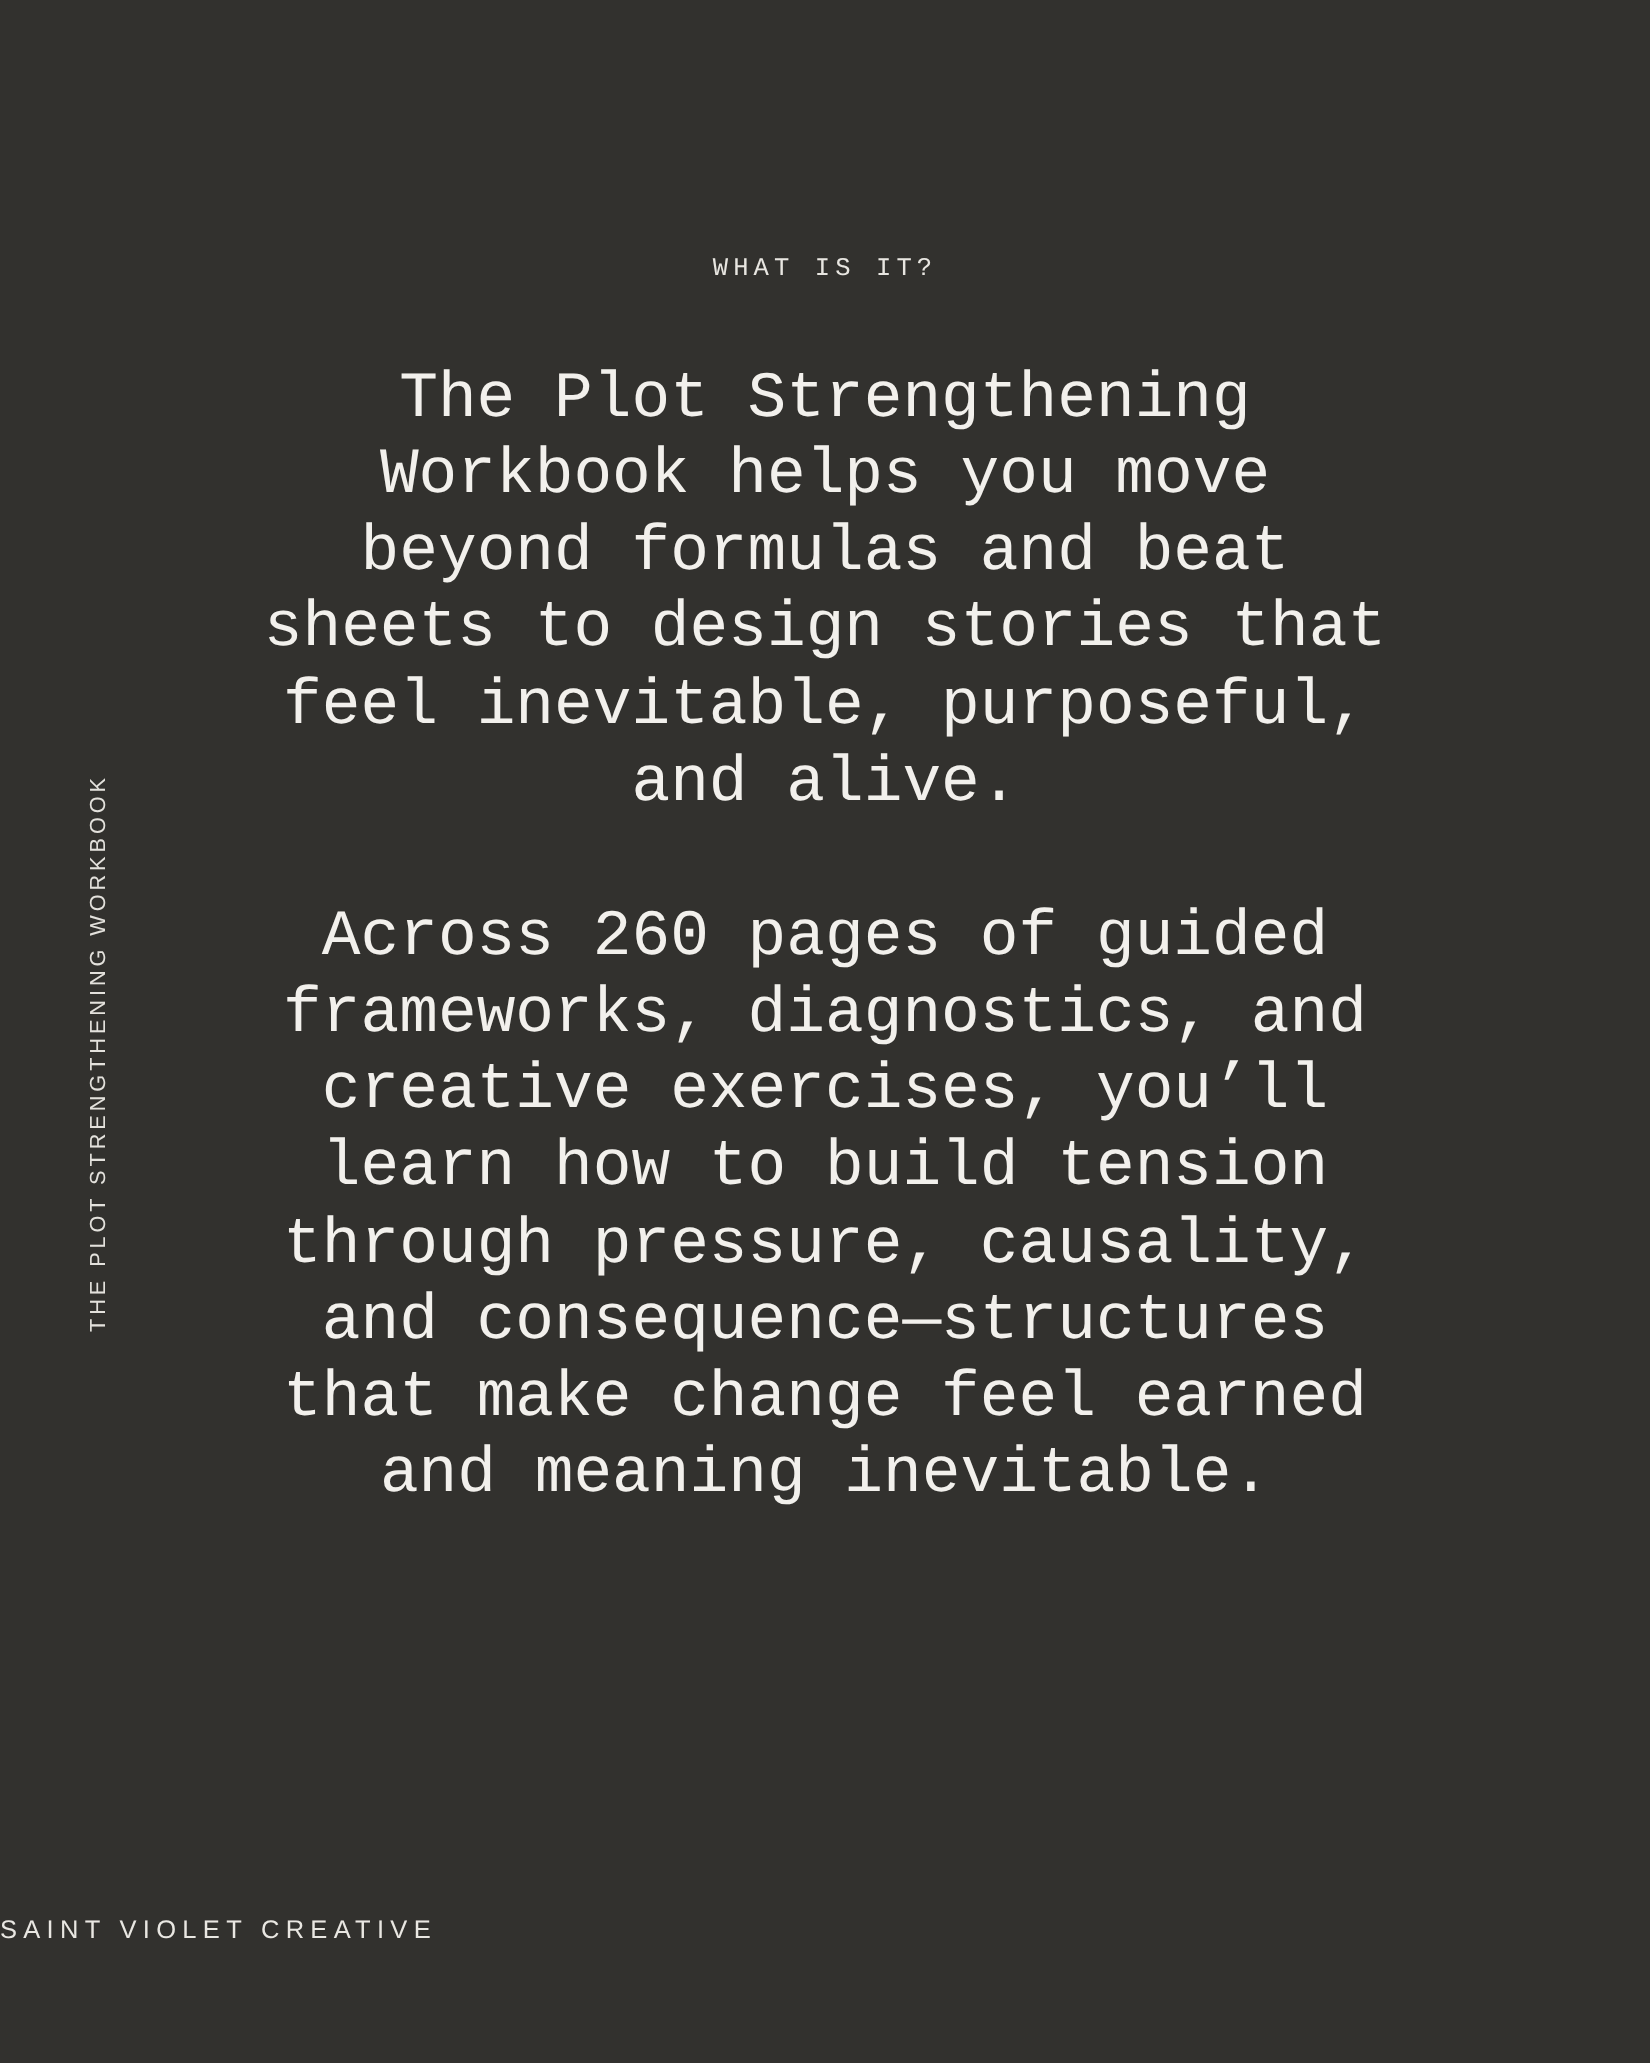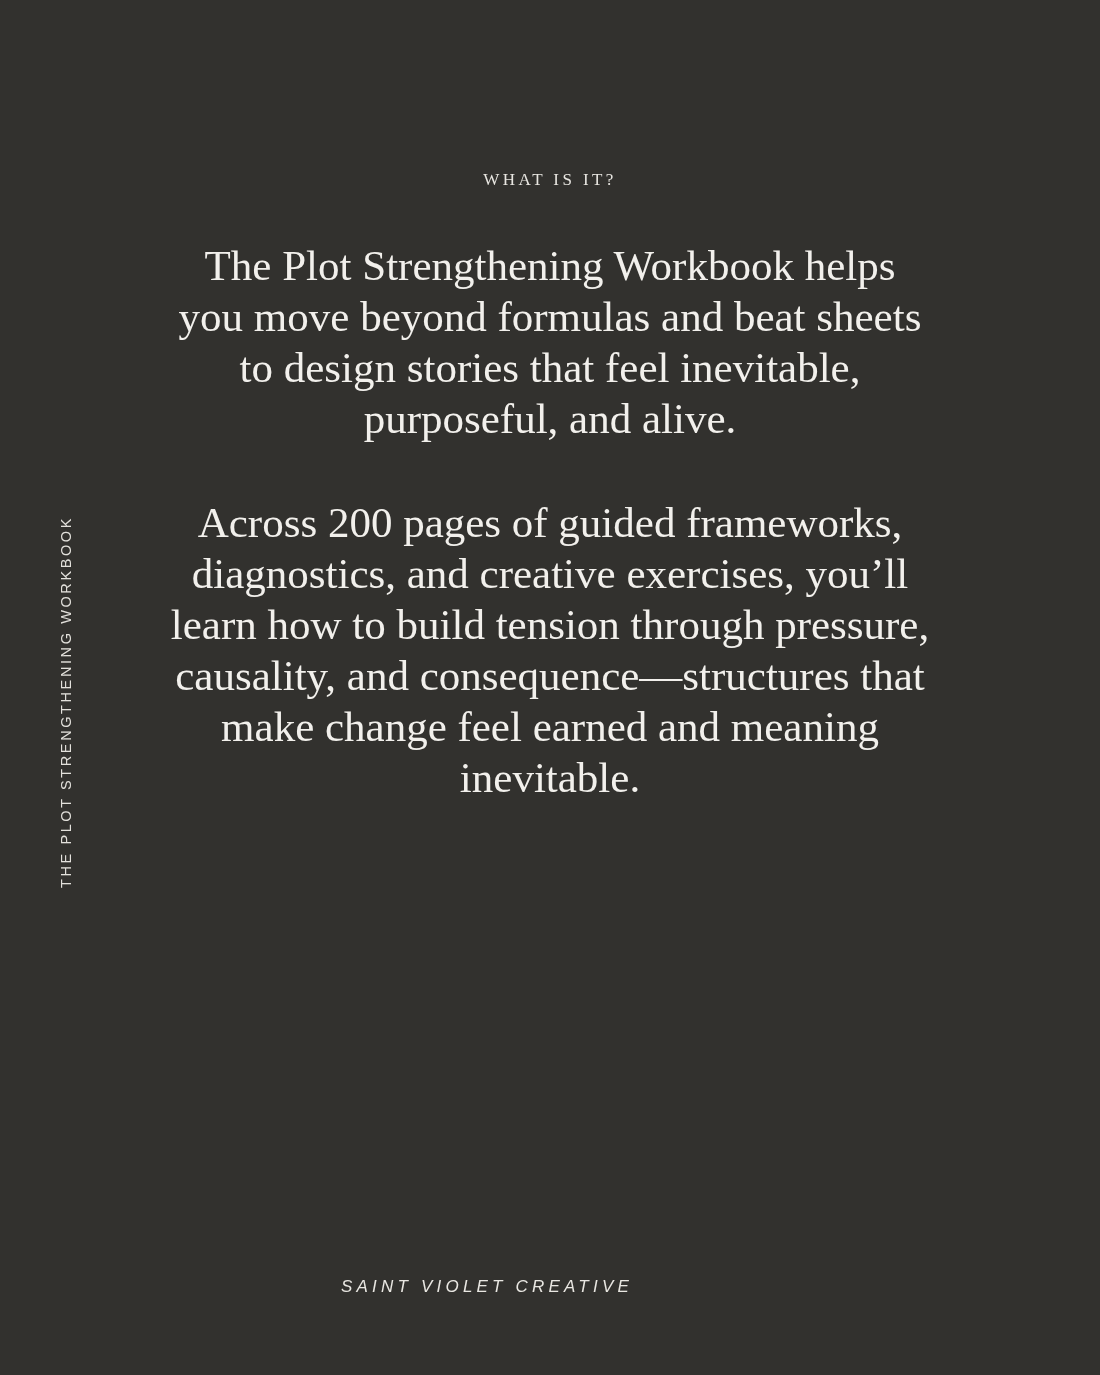--- a/index.html
+++ b/index.html
@@ -21,21 +21,21 @@
     height: 1375px;
     box-sizing: border-box;
   }
 
   .eyebrow {
     position: absolute;
     top: 170px;
     left: 0;
     width: 1100px;
     text-align: center;
-    font-family: Liberation Serif, serif;
+    font-family: Liberation Mono, monospace;
     font-size: 17px;
     letter-spacing: 3.4px;
     color: #e8e6e1;
     font-weight: 400;
   }
 
   .side-label {
     position: absolute;
     left: 58px;
     top: 488px;
@@ -61,57 +61,56 @@
   .body-block {
     position: absolute;
     top: 240px;
     left: 150px;
     width: 800px;
     text-align: center;
     color: #f2f0ec;
     font-size: 43px;
     line-height: 1.19;
     font-weight: 400;
+    font-family: Liberation Mono, monospace;
   }
 
   .para {
     margin: 0 0 52px 0;
   }
   .para:last-child {
     margin-bottom: 0;
   }
 
   .p1 { width: 760px; margin-left: auto; margin-right: auto; }
   .p2 { width: 768px; margin-left: auto; margin-right: auto; }
   .p3 { width: 700px; margin-left: auto; margin-right: auto; }
 
   .footer {
     position: absolute;
     bottom: 78px;
     left: 0;
     width: 974px;
-    text-align: center;
     font-family: "Liberation Sans", sans-serif;
     font-size: 17px;
     letter-spacing: 4.2px;
     color: #e9e7e2;
-    font-style: italic;
   }
 </style>
 </head>
 <body>
 
 <div class="page">
 
   <div class="eyebrow">WHAT IS IT?</div>
 
   <div class="side-label-wrap">
     <div class="side-label">THE PLOT STRENGTHENING WORKBOOK</div>
   </div>
 
   <div class="body-block">
     <p class="para p1">The Plot Strengthening Workbook helps you move beyond formulas and beat sheets to design stories that feel inevitable, purposeful, and alive.</p>
-    <p class="para p2">Across 200 pages of guided frameworks, diagnostics, and creative exercises, you’ll learn how to build tension through pressure, causality, and consequence—structures that make change feel earned and meaning inevitable.</p>
+    <p class="para p2">Across 260 pages of guided frameworks, diagnostics, and creative exercises, you’ll learn how to build tension through pressure, causality, and consequence—structures that make change feel earned and meaning inevitable.</p>
   </div>
 
   <div class="footer">SAINT VIOLET CREATIVE</div>
 
 </div>
 
 </body></html>

